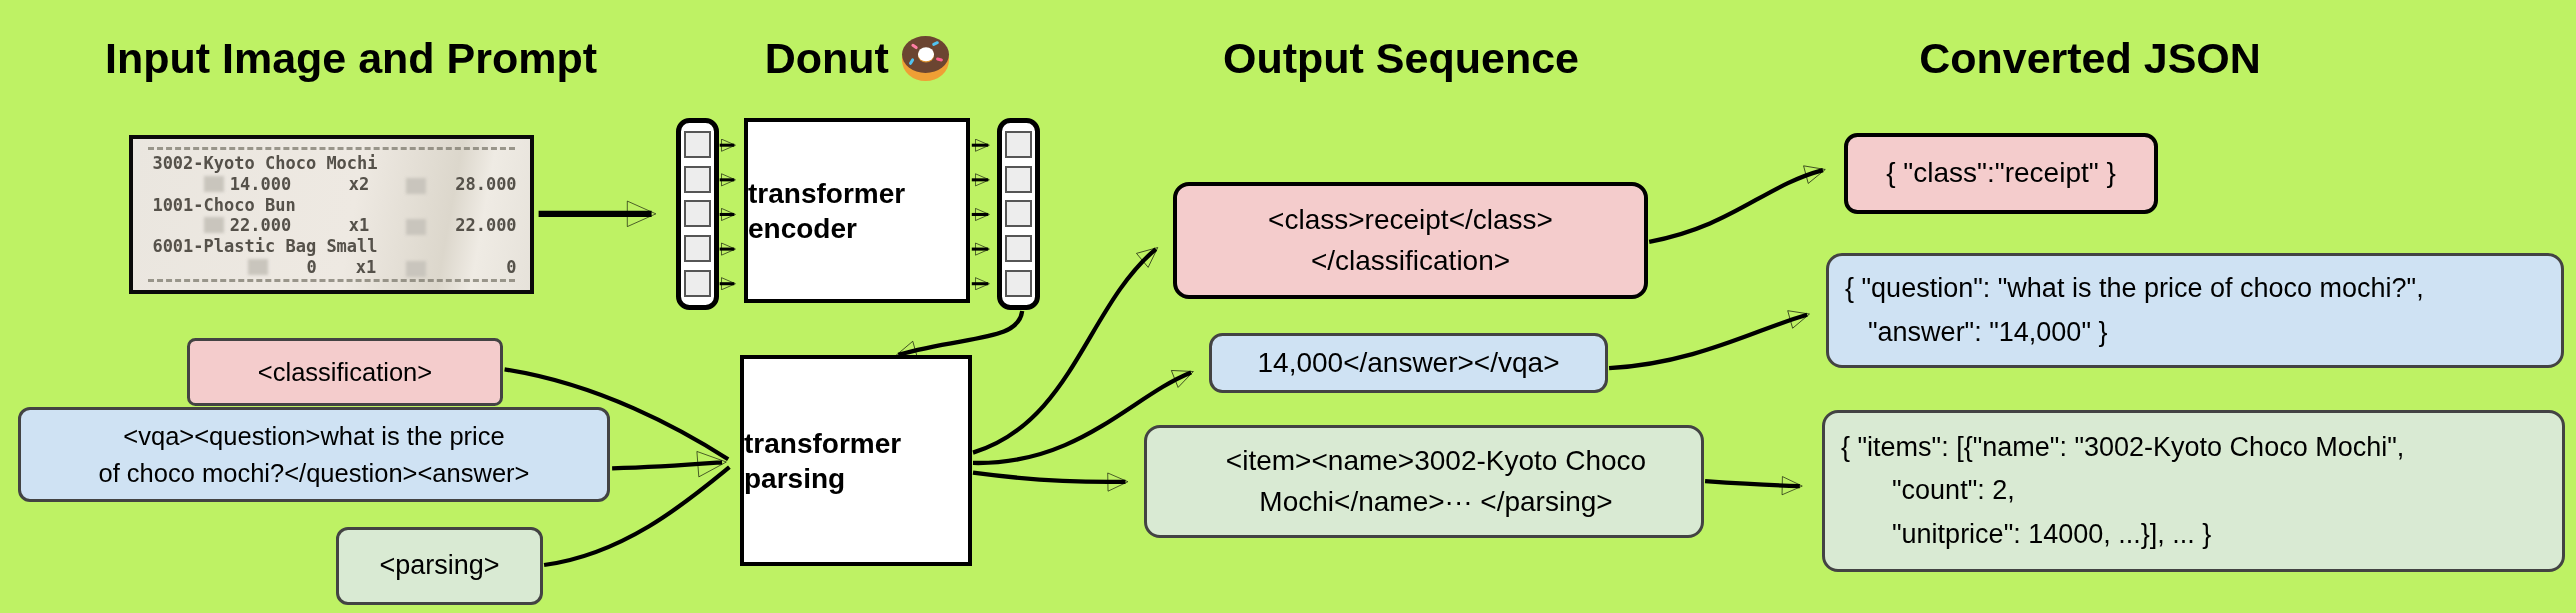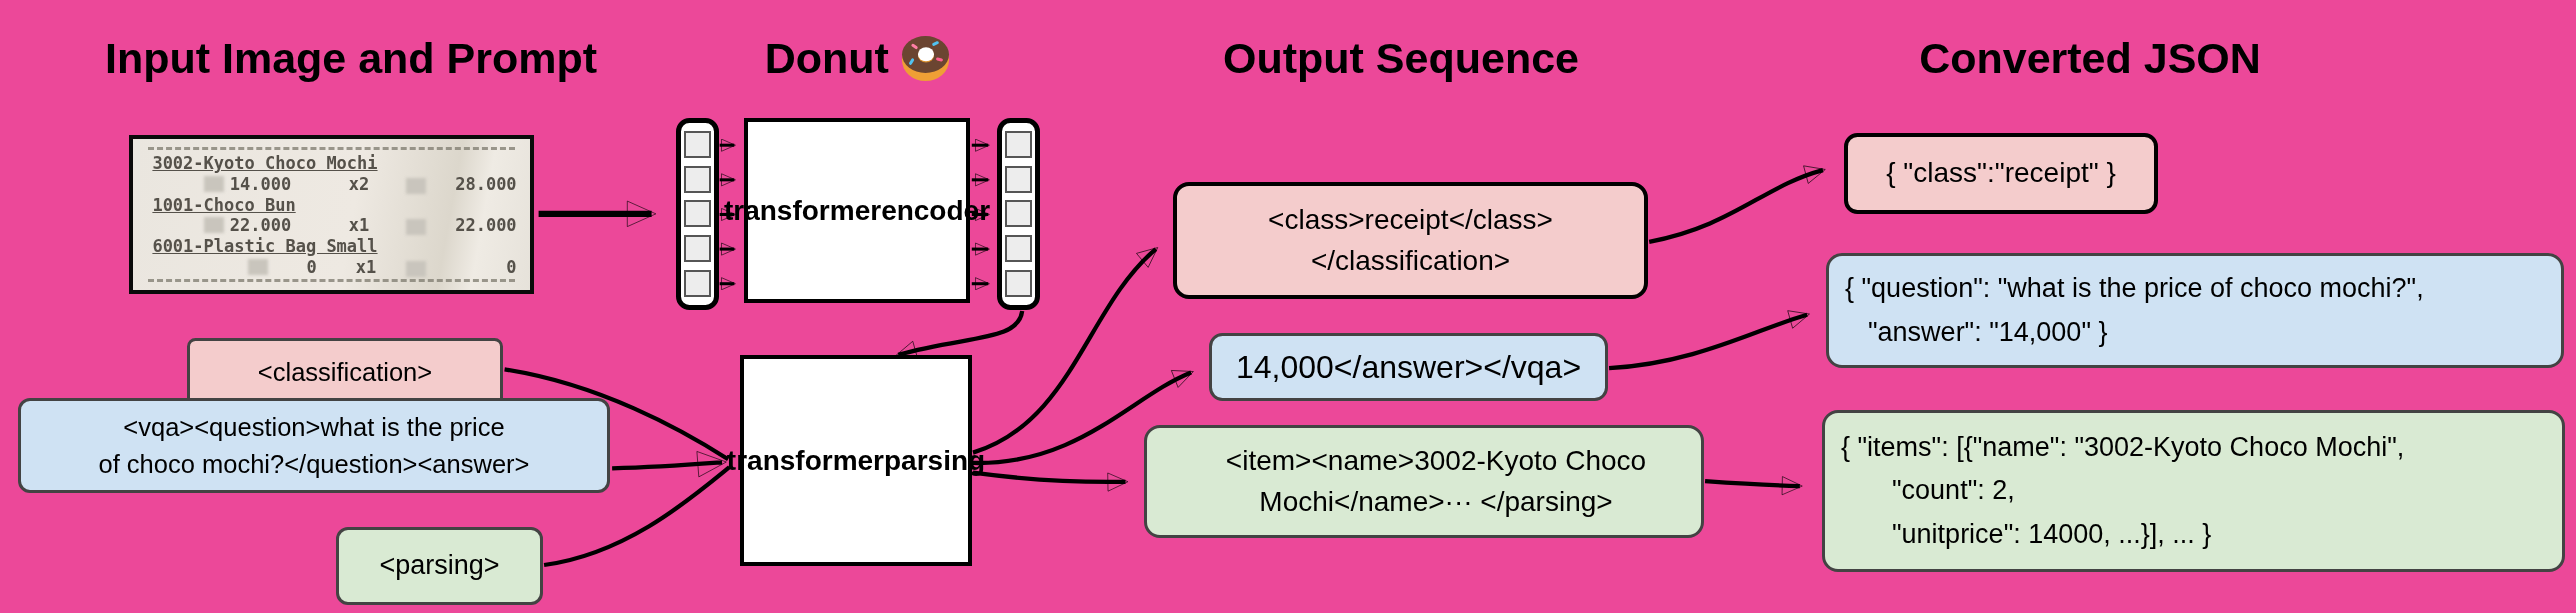--- a/index.html
+++ b/index.html
@@ -1,16 +1,16 @@
 <!DOCTYPE html>
 <html style="font-size:9.7px"><head>
 <meta charset="utf-8">
 <style>
   html,body{margin:0;padding:0;background:#ffffff;}
-  #canvas{position:relative;width:2576px;height:613px;background:#ec4899;overflow:hidden;
+  #canvas{position:relative;width:2576px;height:613px;background:#bef264;overflow:hidden;
           font-family:"Liberation Sans", sans-serif;color:#000;}
   .abs{position:absolute;}
 
   
   .col-title{position:absolute;top:32px;height:52px;display:flex;align-items:center;justify-content:center;
              font-size:43px;font-weight:bold;letter-spacing:0px;white-space:nowrap;z-index:3;}
   #title-input{left:108px;width:486px;}
   #title-model{left:699px;width:316px;gap:13.4px;}
   #title-output{left:1158px;width:486px;}
   #title-json{left:1847px;width:486px;}
@@ -23,52 +23,52 @@
                background:#fff;border-radius:50%;box-shadow:0 1.2px 0 #d88f2e;}
   .spr{position:absolute;width:7.3px;height:3px;border-radius:1.8px;}
 
   
   #receipt{left:129px;top:135px;width:405px;height:159px;border:4.9px solid #0a0a0a;
            background:linear-gradient(100deg,#eae6df 0%,#eee9e2 55%,#dcd7cc 78%,#efebe4 86%,#e6e2da 100%);
            box-sizing:border-box;padding:6px 13.4px 3.6px 13.4px;z-index:2;}
   .r-rule{height:0;border-top:3px dashed #7d7a6e;opacity:.75;margin:2.4px 1.2px;}
   .r-row{display:flex;align-items:center;height:20.7px;font-family:"DejaVu Sans Mono", monospace;
          font-size:17px;font-weight:bold;color:#55514a;letter-spacing:0px;white-space:pre;}
-  .r-item{padding-left:6px;text-decoration:underline;}
+  .r-item{padding-left:6px;}
   .chip{width:19.4px;height:16px;background:#c9c5bd;filter:blur(1.8px);margin-right:6px;flex:0 0 auto;}
   .sp110{width:58px;flex:0 0 auto;} .sp180{width:102px;flex:0 0 auto;} .sp70{width:39px;flex:0 0 auto;}
   .price{width:80px;} .price-r{width:43px;text-align:right;}
   .tot{margin-left:auto;display:flex;align-items:flex-end;} .tot-t{width:85px;text-align:right;}
 
   
   .block{position:absolute;background:#fff;border:4.9px solid #000;box-sizing:border-box;z-index:2;
-         display:flex;align-items:center;justify-content:center;
+         display:flex;flex-direction:column;align-items:flex-start;justify-content:center;
          font-size:28px;font-weight:bold;line-height:1.25;text-align:center;}
   #encoder{left:744px;top:118px;width:226px;height:185px;}
   #decoder{left:740px;top:355px;width:232px;height:211px;}
 
   .patch-col{position:absolute;width:43px;height:192px;background:#fff;border:5.5px solid #000;
              border-radius:13.4px;box-sizing:border-box;z-index:2;
              display:flex;flex-direction:column;align-items:center;justify-content:space-evenly;}
   #patch-left{left:676px;top:118px;}
   #patch-right{left:997px;top:118px;}
   .patch-sq{width:27px;height:27px;background:#ededed;border:2.4px solid #565656;box-sizing:border-box;}
 
   
   .tok{position:absolute;box-sizing:border-box;z-index:2;display:flex;flex-direction:column;
        align-items:center;justify-content:center;text-align:center;font-size:25.5px;line-height:1.45;}
   .pink{background:#f4cccc;}  .blue{background:#cfe2f3;}  .green{background:#d9ead3;}
   .gray-bd{border:3.6px solid #434343;}  .black-bd{border:4.9px solid #000;}
 
   #prompt-cls{left:187px;top:338px;width:316px;height:68px;border-radius:8.5px;border-width:3px;}
-  #prompt-vqa{left:18px;top:398px;width:592px;height:95px;border-radius:12px;border-width:3px;}
+  #prompt-vqa{left:18px;top:407px;width:592px;height:95px;border-radius:12px;border-width:3px;}
   #prompt-parse{left:336px;top:527px;width:207px;height:78px;border-radius:12px;font-size:27px;}
 
   #out-cls{left:1173px;top:182px;width:475px;height:117px;border-radius:16px;font-size:28px;}
-  #out-vqa{left:1209px;top:333px;width:399px;height:68px;border-radius:13.4px;font-size:32px;}
+  #out-vqa{left:1209px;top:333px;width:399px;height:60px;border-radius:13.4px;font-size:28px;}
   #out-parse{left:1144px;top:425px;width:560px;height:113px;border-radius:16px;font-size:28px;padding-left:24px;}
 
   #json-cls{left:1844px;top:133px;width:314px;height:81px;border-radius:13.4px;border-width:4.3px;font-size:28px;}
   #json-vqa{left:1826px;top:253px;width:738px;height:115px;border-radius:16px;font-size:27px;
             align-items:flex-start;text-align:left;padding:6px 16px;line-height:1.6;}
   #json-parse{left:1822px;top:410px;width:743px;height:162px;border-radius:16px;font-size:27px;
             align-items:flex-start;text-align:left;padding:8.5px 16px;line-height:1.6;}
   .ind1{padding-left:23px;} .ind2{padding-left:51px;}
 
   

